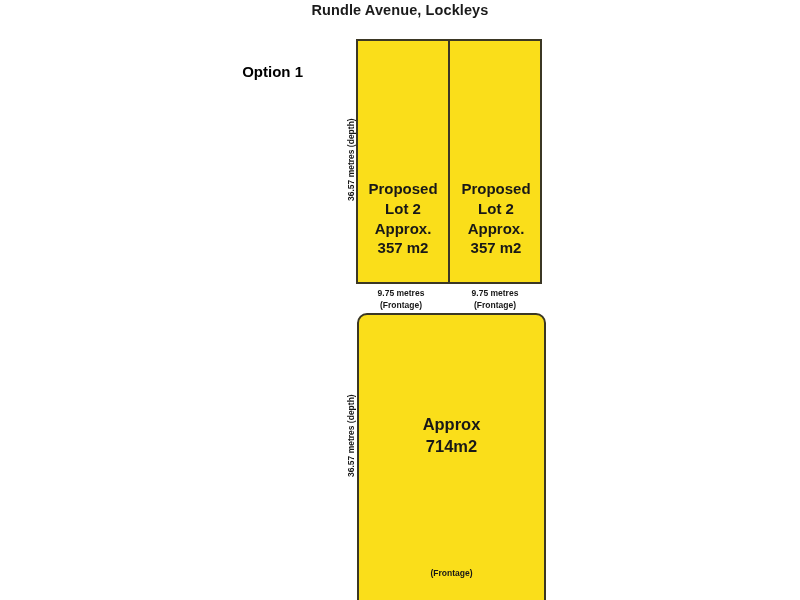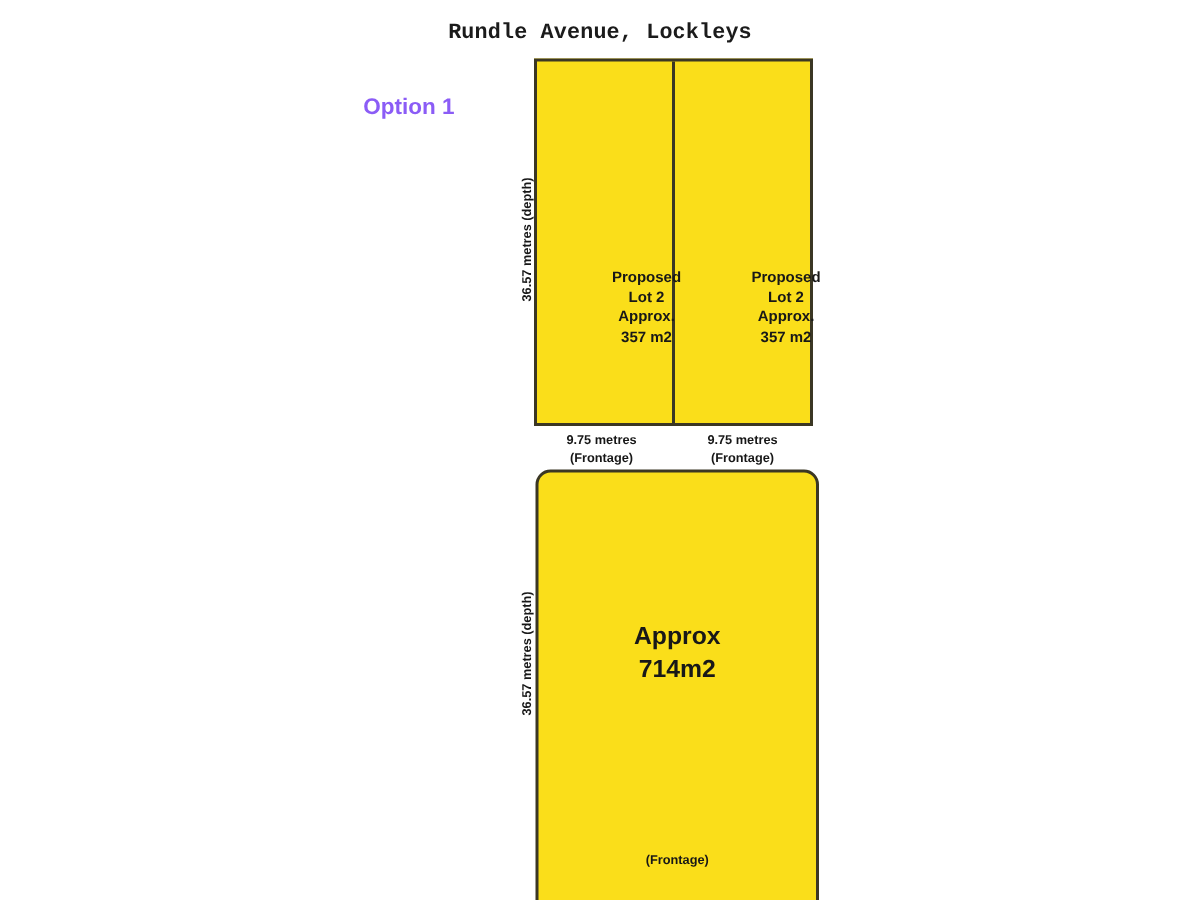--- a/index.html
+++ b/index.html
@@ -22,37 +22,36 @@
     left: 0;
     top: 0;
     width: 800px;
     height: 600px;
   }
 
   
   .plan-title {
     position: absolute;
     left: 0;
-    top: 14px;
+    top: 2px;
     width: 800px;
     text-align: center;
     font-size: 14.5px;
     font-weight: bold;
     letter-spacing: 0.1px;
     color: #1b1b1b;
-    font-family: Liberation Mono, monospace;
   }
 
   
   .option-label {
     position: absolute;
     text-align: right;
     font-size: 15px;
     font-weight: bold;
-    color: #8b5cf6;
+    color: #000000;
     white-space: nowrap;
   }
   #option1-label {
     left: 140px;
     top: 63px;
     width: 163px;
   }
   #or-label {
     left: 140px;
     top: 319px;
@@ -100,23 +99,22 @@
   }
 
   
   .lot-text {
     position: absolute;
     text-align: center;
     line-height: 1.32;
     color: #181818;
   }
   .lot-text.small {
-    font-size: 10px;
-    font-weight: bold;
-    padding-left: 28px;
+    font-size: 15px;
+    font-weight: bold;
   }
   #lot1-text {
     left: 0px;
     top: 138px;
     width: 90px;
   }
   #lot2-text {
     left: 92px;
     top: 138px;
     width: 92px;

